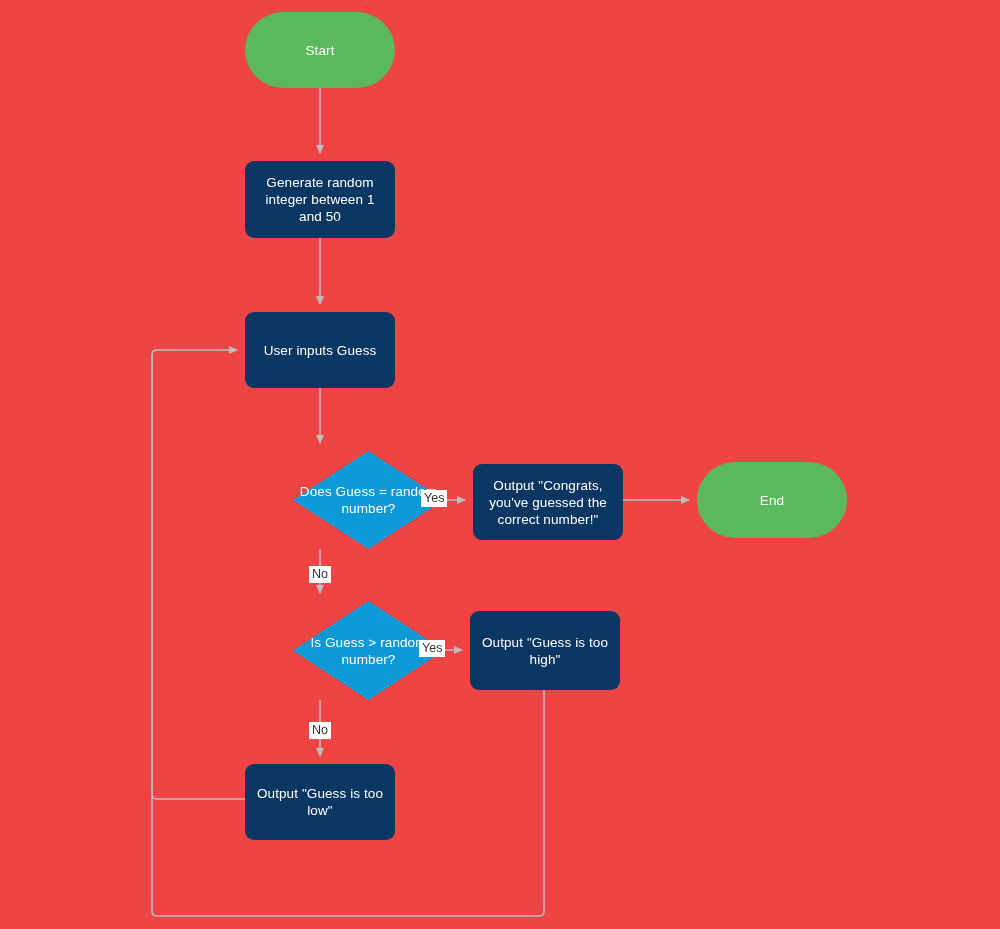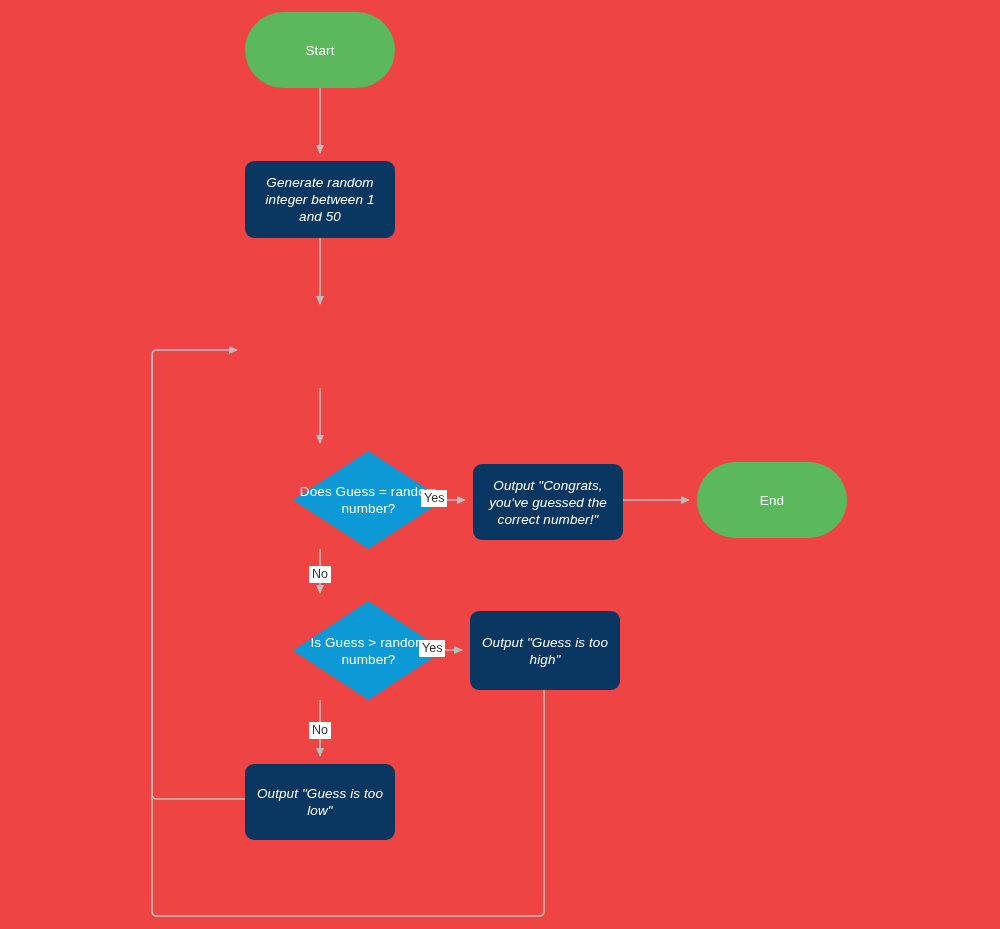--- a/index.html
+++ b/index.html
@@ -42,21 +42,20 @@
     letter-spacing: 0.1px;
     z-index: 3;
   }
   .node-terminal {
     background: #5cb85c;
     border-radius: 38px;
   }
   .node-process {
     background: #0a3761;
     border-radius: 9px;
-    font-style: italic;
   }
   .node-decision {
     background: transparent;
     padding: 0;
     margin-left: 48px;
   }
   .node-decision .diamond-shape {
     position: absolute;
     left: 0;
     top: 0;
@@ -128,20 +127,23 @@
   </svg>
 
   <div class="node node-terminal" style="left:245px; top:12px; width:150px; height:76px;">
     <span>Start</span>
   </div>
 
   <div class="node node-process" style="left:245px; top:161px; width:150px; height:77px;">
     <span>Generate random integer between 1 and 50</span>
   </div>
 
+  <div class="node node-process" style="left:245px; top:312px; width:150px; height:76px;">
+    <span>User inputs Guess</span>
+  </div>
 
   <div class="node node-decision" style="left:245px; top:451px; width:151px; height:98px;">
     <span class="diamond-shape"></span>
     <span class="diamond-text">Does Guess = random number?</span>
   </div>
 
   <div class="node node-process" style="left:473px; top:464px; width:150px; height:76px;">
     <span>Output "Congrats, you've guessed the correct number!"</span>
   </div>
 

